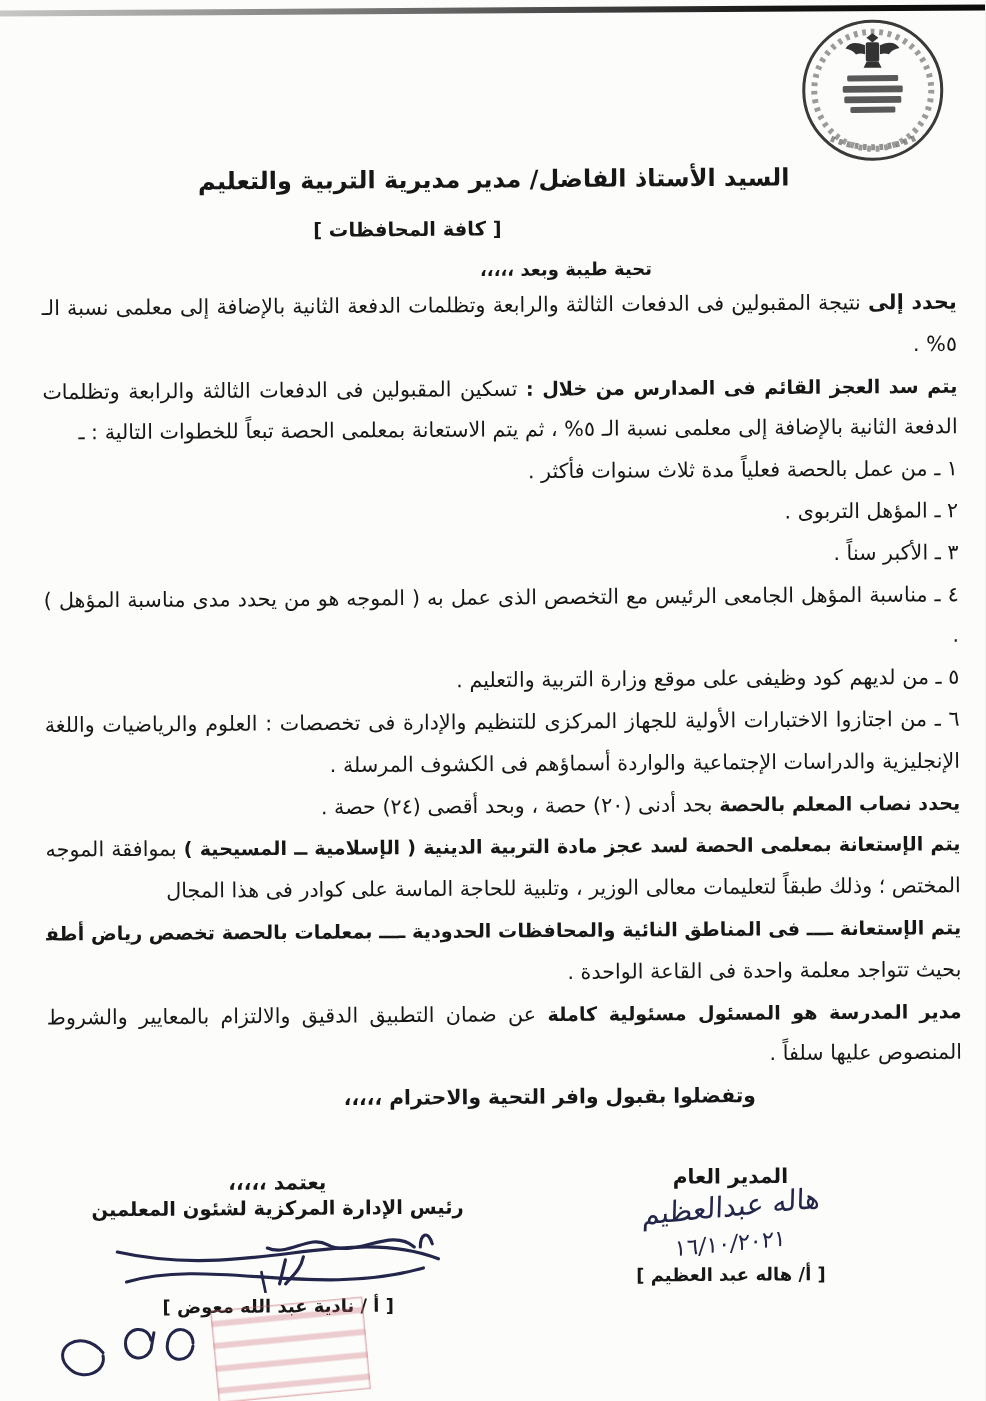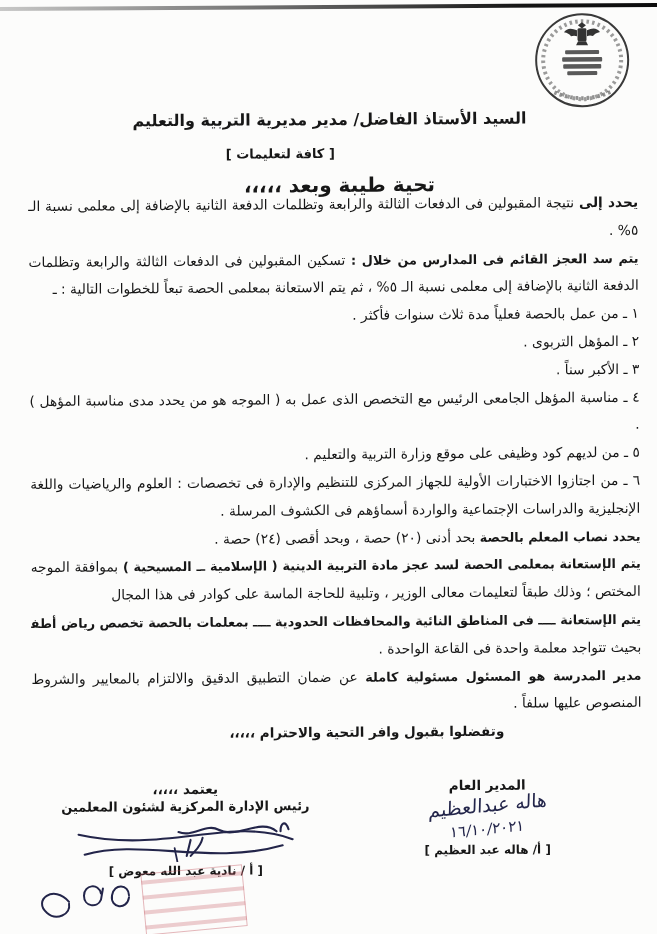--- a/index.html
+++ b/index.html
@@ -20,21 +20,21 @@
     transform:rotate(-0.35deg);
     background:linear-gradient(to right,rgba(60,60,60,.25),rgba(40,40,40,.7) 45%,#141414 80%,#0c0c0c);}
   .content{position:absolute;inset:0;transform:rotate(-0.4deg);}
 
   
   .seal{position:absolute;top:12px;right:22px;width:100px;height:104px;}
 
   
   .salutation{position:absolute;top:110px;right:128px;font-size:16px;font-weight:bold;}
   .recipients{position:absolute;top:146px;right:320px;font-size:13px;font-weight:bold;}
-  .greeting{position:absolute;top:173px;right:220px;font-size:20px;font-weight:bold;}
+  .greeting{position:absolute;top:173px;right:220px;font-size:12px;font-weight:bold;}
 
   
   .body{
     position:absolute;top:191px;right:17px;left:42px;
     font-size:13.8px;line-height:27.8px;text-align:justify;
   }
   .body p{margin:0;}
   .b{font-weight:bold;}
   .hd{font-weight:bold;font-size:12.8px;letter-spacing:-0.2px;}
   .nowrap{white-space:nowrap;overflow:hidden;}
@@ -93,21 +93,21 @@
           <rect x="33" y="40" width="34" height="4" rx="1"></rect>
           <rect x="30" y="47" width="40" height="4.5" rx="1"></rect>
           <rect x="31" y="54" width="38" height="4.5" rx="1"></rect>
           <rect x="35" y="61" width="30" height="4" rx="1"></rect>
         </g>
         <path d="M22 82 q28 12 56 0" fill="none" stroke="#4a4a4a" stroke-width="4" stroke-dasharray="2.5 3" opacity="0.6"></path>
       </svg>
     </div>
 
     <div class="salutation">السيد الأستاذ الفاضل/ مدير مديرية التربية والتعليم</div>
-    <div class="recipients">[ كافة لتعليمات ]</div>
+    <div class="recipients">[ كافة المحافظات ]</div>
     <div class="greeting">تحية طيبة وبعد ،،،،،</div>
 
     <div class="body">
       <p><span class="b">يحدد إلى</span><span> نتيجة المقبولين فى الدفعات الثالثة والرابعة وتظلمات الدفعة الثانية بالإضافة إلى معلمى نسبة الـ ٥% .</span></p>
       <p><span class="hd">يتم سد العجز القائم فى المدارس من خلال :</span><span> تسكين المقبولين فى الدفعات الثالثة والرابعة وتظلمات الدفعة الثانية بالإضافة إلى معلمى نسبة الـ ٥% ، ثم يتم الاستعانة بمعلمى الحصة تبعاً للخطوات التالية : ـ</span></p>
 
       <p>١ ـ من عمل بالحصة فعلياً مدة ثلاث سنوات فأكثر .</p>
       <p>٢ ـ المؤهل التربوى .</p>
       <p>٣ ـ الأكبر سناً .</p>
       <p>٤ ـ مناسبة المؤهل الجامعى الرئيس مع التخصص الذى عمل به ( الموجه هو من يحدد مدى مناسبة المؤهل ) .</p>

